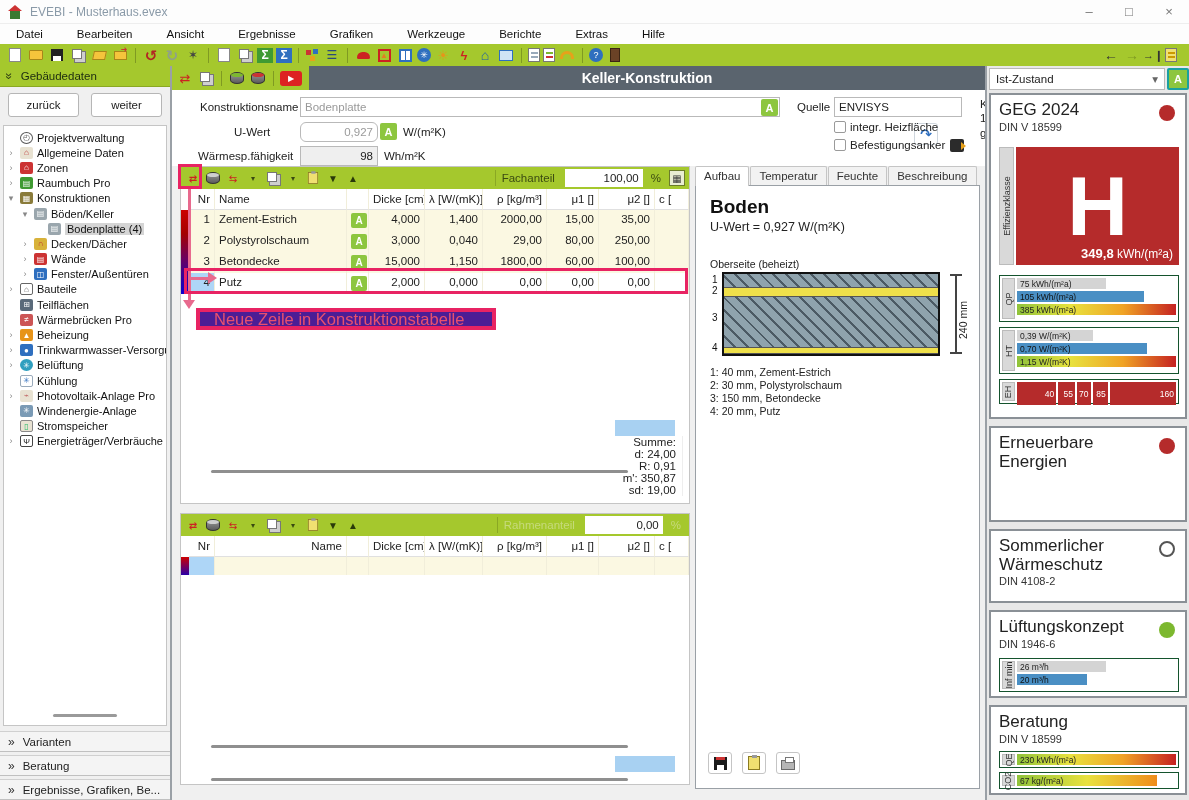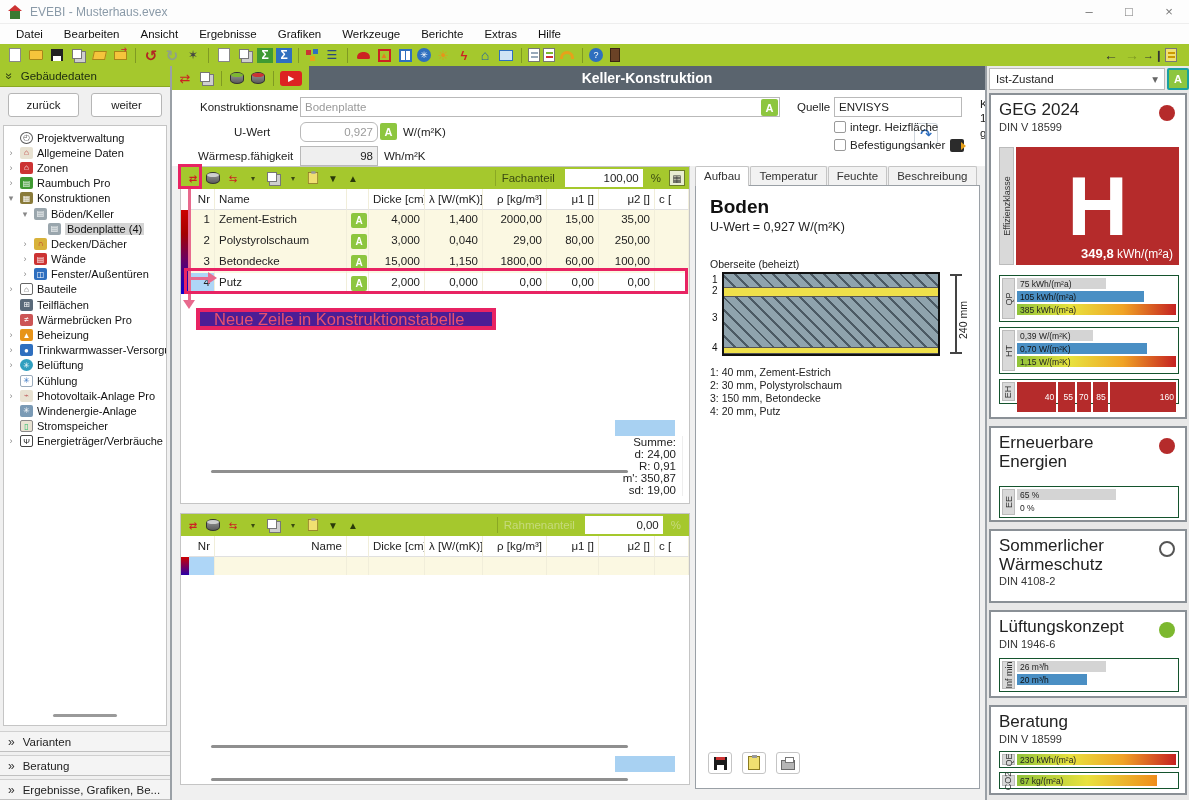--- a/index.html
+++ b/index.html
@@ -9,21 +9,21 @@
   .abs { position:absolute; }
 
   
   #titlebar { left:0; top:0; width:1189px; height:24px; background:#fdfdfd; display:flex; align-items:center; padding-left:8px; border-bottom:1px solid #eee; }
   #app-logo { width:14px; height:14px; position:relative; margin-right:8px; }
   #app-logo .roof { position:absolute; left:0; top:0; width:0; height:0; border-left:7px solid transparent; border-right:7px solid transparent; border-bottom:6px solid #c33; }
   #app-logo .base { position:absolute; left:2px; top:6px; width:10px; height:8px; background:#3a7a32; }
   #title-text { color:#8a9aa8; font-size:12px; }
   #win-controls { margin-left:auto; display:flex; }
   .winbtn { width:40px; height:24px; display:flex; align-items:center; justify-content:center; color:#777; font-size:13px; }
-  #menubar { left:0; top:24px; width:1189px; height:20px; background:#fdfdfd; display:flex; align-items:center; padding-left:8px; gap:5px; }
+  #menubar { left:0; top:24px; width:1189px; height:20px; background:#fdfdfd; display:flex; align-items:center; padding-left:8px; gap:18px; }
   .menu-item { padding:2px 8px; font-size:11.5px; color:#111; }
   #toolbar { left:0; top:44px; width:1189px; height:22px; background:#a5c82d; display:flex; align-items:center; padding:0 6px; gap:3px; }
   .ticon { width:18px; height:17px; display:inline-flex; align-items:center; justify-content:center; font-size:12px; line-height:1; }
   .tsep { width:1px; height:15px; background:#7f9a22; margin:0 3px; }
   .icon-page { width:12px; height:14px; background:#fff; border:1px solid #888; }
   .icon-folder { width:14px; height:10px; background:#f5c43c; border:1px solid #a98619; border-radius:1px; }
   .icon-floppy { width:12px; height:12px; background:#222; position:relative; }
   .icon-floppy::after { content:""; position:absolute; left:2px; bottom:0; width:8px; height:5px; background:#fff; }
   .icon-copy2 { width:10px; height:10px; background:#fff; border:1px solid #777; box-shadow:3px 3px 0 0 #cfcfcf, 3px 3px 0 1px #777; margin:-3px 0 0 -3px; }
   .icon-brush { width:13px; height:9px; background:#f5c43c; border:1px solid #a98619; transform:skewX(-12deg); }
@@ -170,21 +170,21 @@
   #geg-value b { font-size:13px; }
   .bargroup { position:absolute; left:8px; width:180px; border:1px solid #14532d; background:#fff; display:flex; gap:2px; padding:2px; }
   .bargroup .vlabel-box { width:13px; }
   .bars { flex:1; display:flex; flex-direction:column; gap:2px; }
   .bar { height:11px; font-size:8.5px; color:#222; display:flex; align-items:center; padding:0 3px; white-space:nowrap; }
   .bar.gray { background:#d4d4d4; }
   .bar.blue { background:#4a8fc4; color:#111; }
   .bar.scale { background:linear-gradient(90deg,#8fc33a,#e8e23e,#f0a325,#c52222); }
   .bar.scale2 { background:linear-gradient(90deg,#8fc33a,#e8e23e,#ef8c1a); }
   .ehbar { flex:1; display:flex; gap:2px; }
-  .ehseg { background:#b52b2b; color:#fff; font-size:8.5px; display:flex; align-items:center; justify-content:flex-end; padding-right:2px; height:30px; }
+  .ehseg { background:#b52b2b; color:#fff; font-size:8.5px; display:flex; align-items:center; justify-content:flex-end; padding-right:2px; height:23px; }
 </style>
 </head>
 <body>
 
 <div id="titlebar" class="abs">
   <div id="app-logo">
       <div class="roof"></div>
       <div class="base"></div>
     </div>
   <div id="title-text">EVEBI - Musterhaus.evex</div>
@@ -723,29 +723,20 @@
         <div class="ehseg" style="width:9%">70</div>
         <div class="ehseg" style="width:10%">85</div>
         <div class="ehseg" style="width:44%">160</div>
       </div>
     </div>
   </div>
 
   <div class="card" style="top:360px; height:96px">
     <div class="card-title" style="width:130px">Erneuerbare Energien</div>
     <div class="dot red"></div>
-    <div class="bargroup" style="top:58px; height:32px">
-      <div class="vlabel-box">
-          <span class="vlabel">EE</span>
-        </div>
-      <div class="bars">
-        <div class="bar gray" style="width:62%">65 %</div>
-        <div class="bar" style="width:62%">0 %</div>
-      </div>
-    </div>
   </div>
 
   <div class="card" style="top:463px; height:74px">
     <div class="card-title" style="width:140px">Sommerlicher Wärmeschutz</div>
     <div class="card-sub">DIN 4108-2</div>
     <div class="dot empty"></div>
   </div>
 
   <div class="card" style="top:544px; height:88px">
     <div class="card-title">Lüftungskonzept</div>

